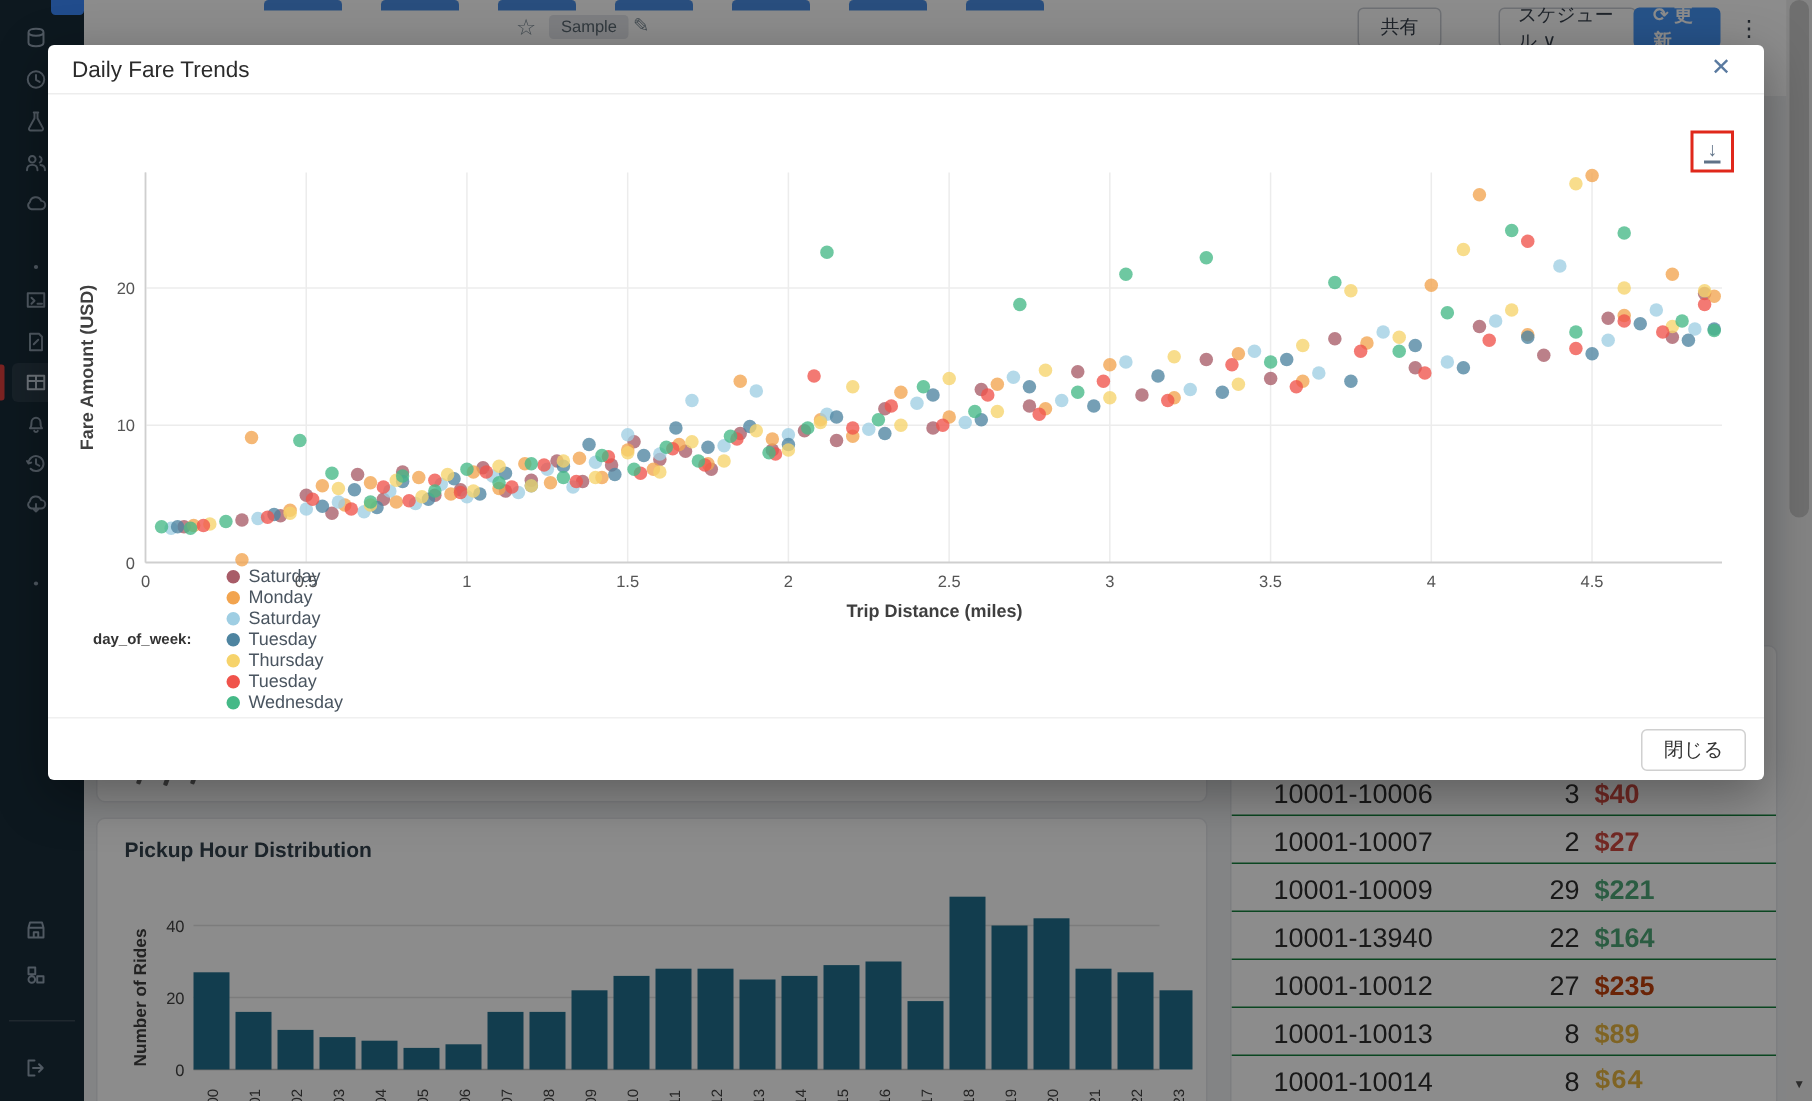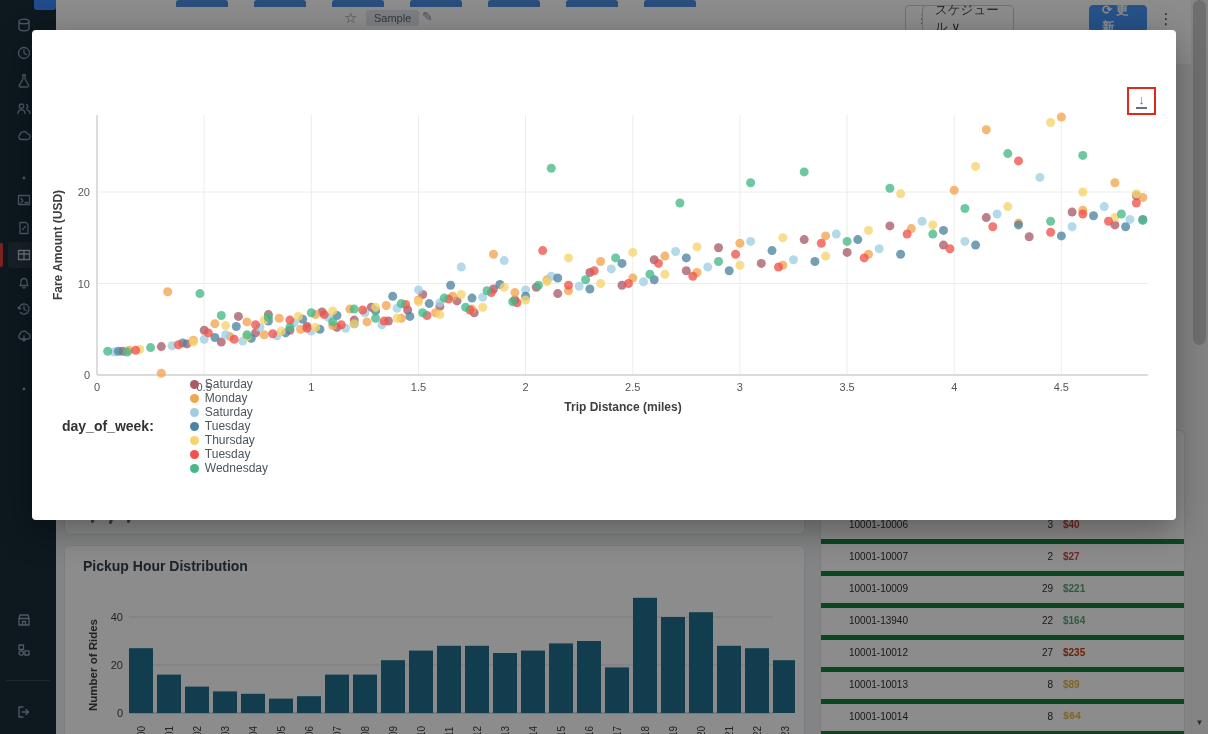--- a/index.html
+++ b/index.html
@@ -17,50 +17,50 @@
   #appheader { position:absolute; left:56px; top:0; right:17px; height:64px; background:#FFFFFF; }
   #topnav-clipped { position:absolute; left:120px; top:0; height:7px; overflow:hidden; display:flex; gap:26px; }
   #topnav-clipped i { display:block; width:52px; height:14px; background:#2D7BE0; border-radius:3px; opacity:.85; }
   #page-title { position:absolute; left:32px; top:6px; font-size:20px; font-weight:bold; color:#11262D; letter-spacing:.2px; }
   #title-star { position:absolute; left:288px; top:9px; font-size:15px; color:#7C8B96; }
   #title-badge { position:absolute; left:310px; top:10px; background:#E4E6EB; color:#5A6872; font-size:11px; padding:2px 8px; border-radius:3px; }
   #title-pencil { position:absolute; left:366px; top:9px; font-size:13px; color:#7C8B96; }
   .hbtn { position:absolute; top:5px; height:27px; background:#fff; border:1px solid #C9CDD3; border-radius:4px;
     font-size:12.5px; color:#39424E; display:flex; align-items:center; justify-content:center; padding:0 12px; }
   #btn-share { left:849px; width:56px; }
-  #btn-schedule { left:866px; width:92px; }
+  #btn-schedule { left:943px; width:92px; }
   #btn-refresh { left:1033px; width:58px; background:#4696F7; border-color:#4696F7; color:#fff; font-weight:bold; }
   #btn-more { left:1097px; width:26px; border:none; font-size:15px; color:#39424E; }
   #main-bg { position:absolute; left:56px; top:64px; right:17px; bottom:0; background:#EEF0F2; }
   .card { position:absolute; background:#fff; border:1px solid #E4E6EA; border-radius:6px; }
   #card-partial { left:64px; top:420px; width:741px; height:115px; }
   .tickmark-deco { position:absolute; width:9px; height:3px; background:#6B6B6B; border-radius:1px; }
   #card-bars { left:64px; top:545px; width:741px; height:200px; overflow:hidden; }
   #bars-title { position:absolute; left:18px; top:12px; font-size:14px; font-weight:bold; color:#33424E; }
   #card-table { left:820px; top:430px; width:365px; height:320px; overflow:hidden; }
-  .trow { position:absolute; left:0; width:100%; height:32px; border-bottom:5px solid #15803d; font-size:10px; color:#2E2E2E; }
+  .trow { position:absolute; left:0; width:100%; height:32px; border-bottom:1px solid #15803d; font-size:18px; color:#2E2E2E; }
   .trow .tid { position:absolute; left:28px; top:7px; }
   .trow .tcount { position:absolute; left:140px; top:7px; width:92px; text-align:right; }
   .trow .tval { position:absolute; left:242px; top:7px; font-weight:bold; }
   
   #scrollbar { position:absolute; right:0; top:0; width:17px; height:734px; background:#F1F1F1; }
   #scroll-thumb { position:absolute; left:2px; top:0; width:13px; height:345px; background:#CACACA; border-radius:7px; }
   #scroll-down { position:absolute; left:0; bottom:2px; width:17px; height:14px; font-size:8px; color:#505050; text-align:center; }
   
   #overlay { position:absolute; inset:0; background:rgba(0,0,0,0.45); }
   #modal { position:absolute; left:32px; top:30px; width:1144px; height:490px; background:#fff; border-radius:4px;
     box-shadow:0 10px 34px rgba(0,0,0,.35); }
   #modal-header { position:absolute; left:0; top:0; right:0; height:33px; border-bottom:1px solid #EDEDED; }
   #modal-title { position:absolute; left:16px; top:8px; font-size:15px; font-weight:500; color:#2B2B2B; }
   #modal-close { position:absolute; right:22px; top:7px; font-size:16px; color:#5A7AA0; cursor:pointer; line-height:18px; }
   #dl-btn { position:absolute; right:20px; top:57px; width:29px; height:28px; border:2px solid #E0281B;
     display:flex; align-items:center; justify-content:center; }
   #dl-glyph { font-size:13px; color:#5F7287; border-bottom:2px solid #5F7287; line-height:13px; padding:0 2px 1px; }
   #legend { position:absolute; left:30px; top:386px; height:20px; display:flex; align-items:center; font-size:12px; color:#4A5560; }
-  #legend-title { font-weight:bold; color:#333; margin-right:36px; font-size:14px; }
+  #legend-title { font-weight:bold; color:#333; margin-right:23px; font-size:10px; }
   .leg-item { display:flex; align-items:center; margin-right:24px; }
   .leg-dot { width:9px; height:9px; border-radius:50%; margin-right:6px; }
   #modal-footer { position:absolute; left:0; right:0; bottom:0; height:42px; border-top:1px solid #F0F0F0; }
   #btn-close-jp { position:absolute; right:12px; top:7px; height:28px; padding:0 14px; background:#fff;
     border:1px solid #D0D0D0; border-radius:4px; font-size:13px; color:#333; display:flex; align-items:center; }
   text { font-family:"Liberation Sans","DejaVu Sans",sans-serif; }
 </style>
 </head>
 <body>
 
@@ -284,20 +284,24 @@
 
   <div id="scrollbar">
     <div id="scroll-thumb"></div>
     <div id="scroll-down">▼</div>
   </div>
 </div>
 
 <div id="overlay"></div>
 
 <div id="modal">
+  <div id="modal-header">
+    <div id="modal-title">Daily Fare Trends</div>
+    <div id="modal-close">✕</div>
+  </div>
 
   <div id="dl-btn">
     <span id="dl-glyph">↓</span>
   </div>
 
   <svg id="scatter-svg" width="1124" height="332" style="position:absolute; left:20px; top:78px;">
       <line x1="45" y1="7" x2="45" y2="267" stroke="#D8D8D8" stroke-width="1"></line>
       <text x="45" y="283" text-anchor="middle" font-size="11" fill="#555">0</text>
       <line x1="152.15" y1="7" x2="152.15" y2="267" stroke="#ECECEC" stroke-width="1"></line>
       <text x="152.15" y="283" text-anchor="middle" font-size="11" fill="#555">0.5</text>
@@ -615,13 +619,16 @@
           <span class="leg-dot" style="background: rgb(240, 83, 75);"></span>
           <span>Tuesday</span>
         </span>
         <span class="leg-item">
           <span class="leg-dot" style="background: rgb(69, 185, 135);"></span>
           <span>Wednesday</span>
         </span>
       </span>
   </div>
 
+  <div id="modal-footer">
+    <div id="btn-close-jp">閉じる</div>
+  </div>
 </div>
 
 </body></html>

